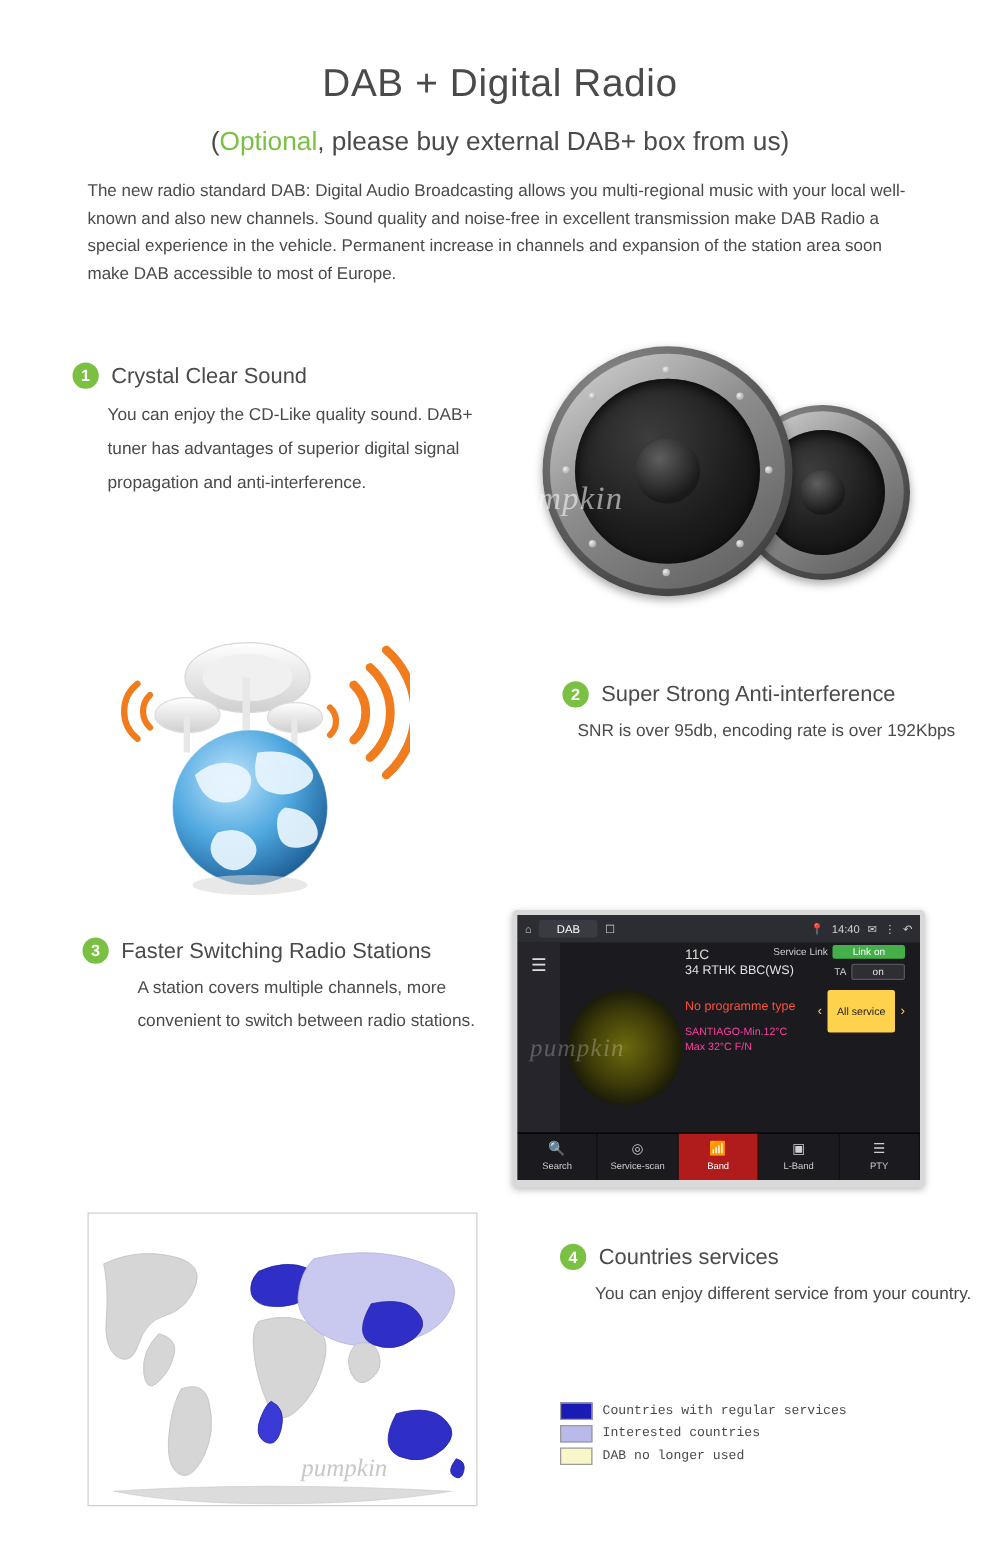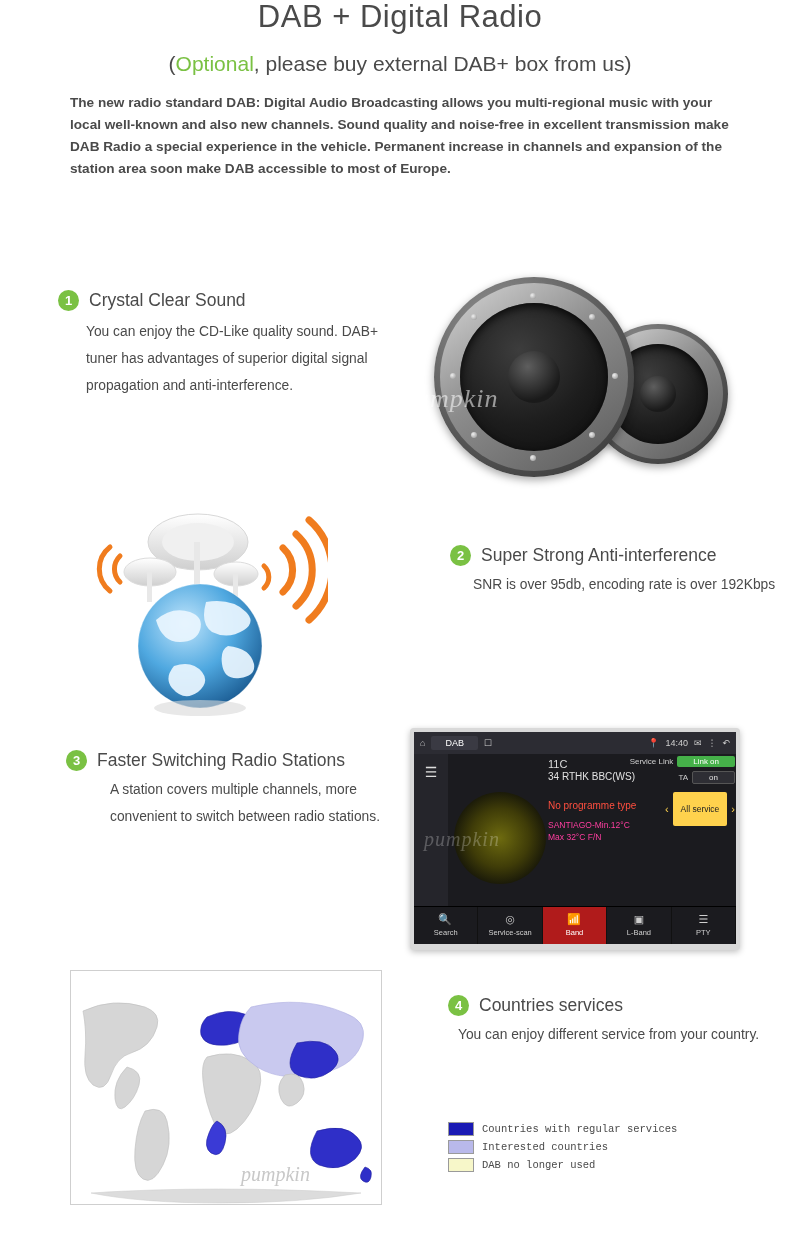--- a/index.html
+++ b/index.html
@@ -14,39 +14,39 @@
   }
   .page { position: relative; width: 800px; height: 1242px; }
 
   
   .title {
     text-align: center;
     font-size: 31px;
     font-weight: 400;
     color: #4a4a4a;
     letter-spacing: 0.5px;
+    padding-top: 50px;
     line-height: 1.1;
   }
   .subtitle {
     text-align: center;
     font-size: 21px;
     color: #4a4a4a;
     margin-top: 18px;
     font-weight: 400;
   }
   .subtitle .hl { color: #7ac143; }
 
   .intro {
     width: 660px;
     margin: 16px auto 12px auto;
     font-size: 13.6px;
     line-height: 1.62;
     color: #4a4a4a;
     text-align: left;
-    font-weight: bold;
   }
 
   
   .badge {
     display: inline-flex;
     align-items: center;
     justify-content: center;
     width: 21px; height: 21px;
     border-radius: 50%;
     background: #7ac143;
@@ -69,27 +69,27 @@
     font-size: 13.8px;
     line-height: 1.95;
     color: #4a4a4a;
     margin-top: 6px;
   }
 
   .blk1 { position:absolute; left:58px; top:290px; width: 340px; }
   .blk1 .sec-body { margin-left: 28px; margin-top: 8px; }
 
   .blk2 { position:absolute; left:450px; top:545px; width: 330px; }
-  .blk2 .sec-body { margin-left: 23px; }
+  .blk2 .sec-body { margin-left: 12px; }
 
   .blk3 { position:absolute; left:66px; top:750px; width: 330px; }
   .blk3 .sec-body { margin-left: 44px; }
 
   .blk4 { position:absolute; left:448px; top:995px; width: 330px; }
-  .blk4 .sec-body { margin-left: 10px; }
+  .blk4 .sec-body { margin-left: 28px; }
 
   
   .speakers { position:absolute; left:410px; top:272px; width:320px; height:215px; }
   .spk {
     position:absolute; border-radius:50%;
     background: radial-gradient(circle at 35% 28%, #9b9b9b 0%, #6f6f6f 35%, #4a4a4a 70%, #2e2e2e 100%);
     box-shadow: 0 3px 8px rgba(0,0,0,0.35);
   }
   .spk .rim {
     position:absolute; border-radius:50%;
@@ -161,21 +161,21 @@
   .r-orb {
     position:absolute; left:6px; top:38px; width:92px; height:92px; border-radius:50%;
     background: radial-gradient(circle at 50% 50%, #6d6a0f 0%, #3f3c08 45%, #151509 75%, #0c0c0c 100%);
   }
   .r-text { position:absolute; left:100px; top:4px; right:6px; }
   .r-chan { color:#dcdcdc; font-size:11px; }
   .r-sub { color:#e2e2e2; font-size:10px; margin-top:1px; }
   .r-prog { color:#ff4f3f; font-size:10px; line-height:1.15; margin-top:18px; }
   .r-meta { color:#ff3ea0; font-size:8.5px; margin-top:8px; line-height:1.35; }
 
-  .r-right { position:absolute; right:1px; top:2px; width:120px; color:#cfcfcf; font-size:8px; }
+  .r-right { position:absolute; right:12px; top:2px; width:120px; color:#cfcfcf; font-size:8px; }
   .r-row { display:flex; align-items:center; gap:4px; margin-bottom:4px; justify-content:flex-end;}
   .pill-green { background:#45b049; color:#fff; border-radius:2px; padding:1px 16px; font-size:8px;}
   .pill-on { background:#2e2e34; border:1px solid #555; color:#e3e3e3; border-radius:2px; padding:1px 16px; font-size:8px;}
   .pill-yellow { background:#ffd24d; color:#222; border-radius:2px; padding:12px 8px; font-size:8.5px;}
   .arrowbtn { color:#ffd24d; font-size:11px; }
 
   .r-bottom {
     position:absolute; left:0; right:0; bottom:0; height:38px; display:flex;
     background:#1b1b1f; border-top:1px solid #000;
   }

